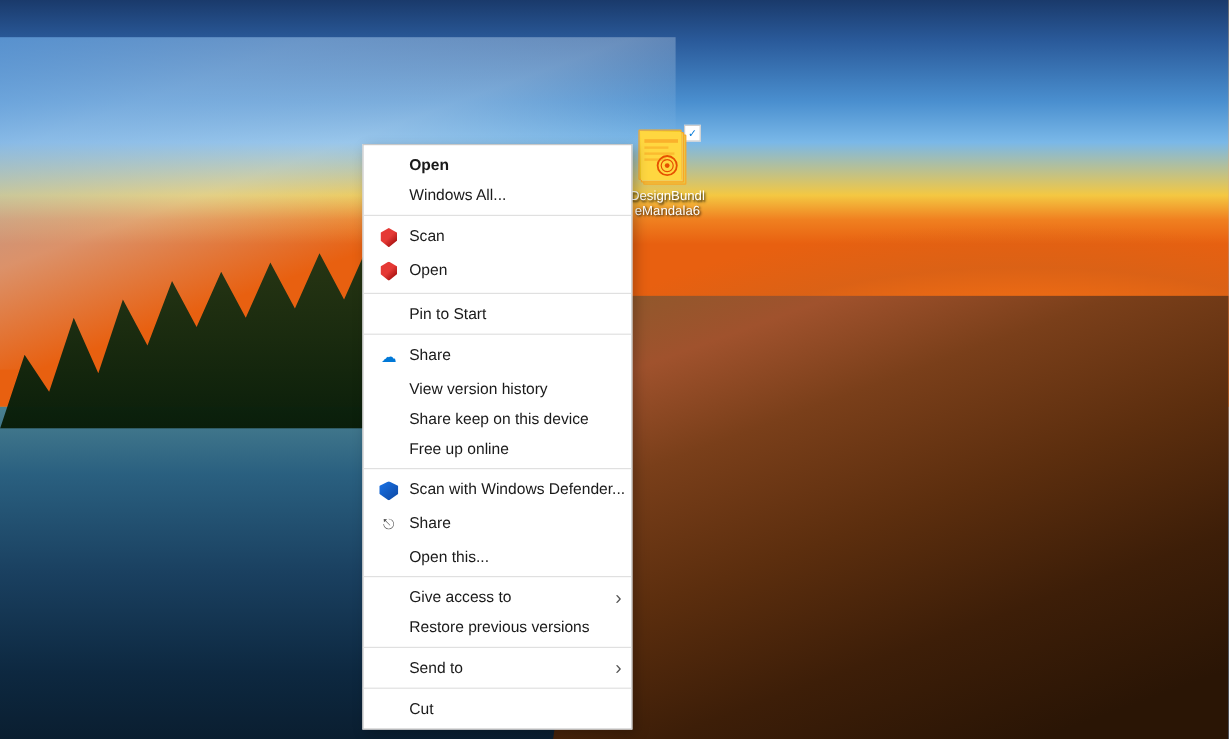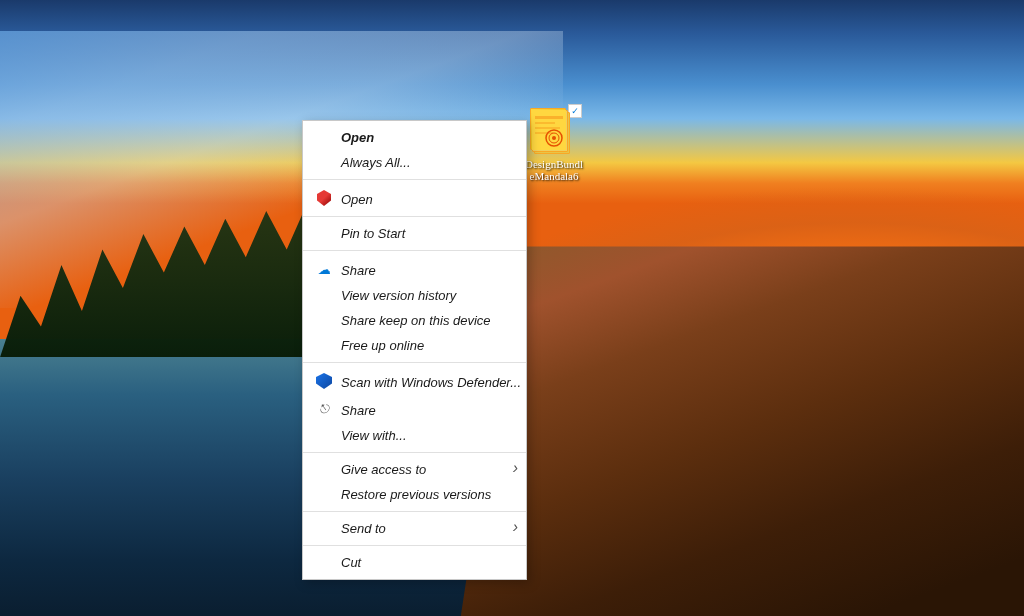--- a/index.html
+++ b/index.html
@@ -168,47 +168,45 @@
     .icon-page:nth-child(3) { top: 0; left: 0; background: linear-gradient(135deg, #ffd740 0%, #e8b800 100%); }
 
     .icon-label {
       color: white;
       font-size: 11px;
       text-shadow: 1px 1px 2px rgba(0,0,0,0.9);
       text-align: center;
       margin-top: 2px;
       max-width: 70px;
       word-break: break-word;
-      font-family: Liberation Serif, serif;
     }
 
     
     .context-menu {
       position: absolute;
       top: 120px;
       left: 302px;
       width: 225px;
       background: #ffffff;
       border: 1px solid #c8c8c8;
       box-shadow: 3px 3px 10px rgba(0,0,0,0.25);
       padding: 4px 0;
       z-index: 1000;
     }
 
     .menu-item {
       display: flex;
-      align-items: flex-end;
+      align-items: flex-start;
       padding: 5px 16px 5px 12px;
       cursor: pointer;
       color: #1a1a1a;
       font-size: 13px;
       min-height: 22px;
       position: relative;
       white-space: nowrap;
-      font-style: italic;
     }
 
     .menu-item.bold {
       font-weight: 600;
     }
 
     .menu-item.has-arrow::after {
       content: '›';
       position: absolute;
       right: 8px;
@@ -307,30 +305,36 @@
 
 <div class="context-menu">
 
   <div class="menu-item bold">
     <div class="menu-icon-placeholder"></div>
     <span>Open</span>
   </div>
 
   <div class="menu-item">
     <div class="menu-icon-placeholder"></div>
-    <span>Always All...</span>
-  </div>
-
-  <div class="menu-separator"></div>
-
+    <span>Windows All...</span>
+  </div>
+
+  <div class="menu-separator"></div>
 
   <div class="menu-item">
     <div class="menu-icon">
       <div class="mcafee-shield"></div>
     </div>
+    <span>Scan</span>
+  </div>
+
+  <div class="menu-item">
+    <div class="menu-icon">
+      <div class="mcafee-shield"></div>
+    </div>
     <span>Open</span>
   </div>
 
   <div class="menu-separator"></div>
 
   <div class="menu-item">
     <div class="menu-icon-placeholder"></div>
     <span>Pin to Start</span>
   </div>
 
@@ -370,21 +374,21 @@
 
   <div class="menu-item">
     <div class="menu-icon">
       <span class="share-icon-small">⎋</span>
     </div>
     <span>Share</span>
   </div>
 
   <div class="menu-item">
     <div class="menu-icon-placeholder"></div>
-    <span>View with...</span>
+    <span>Open this...</span>
   </div>
 
   <div class="menu-separator"></div>
 
   <div class="menu-item has-arrow">
     <div class="menu-icon-placeholder"></div>
     <span>Give access to</span>
   </div>
 
   <div class="menu-item">

